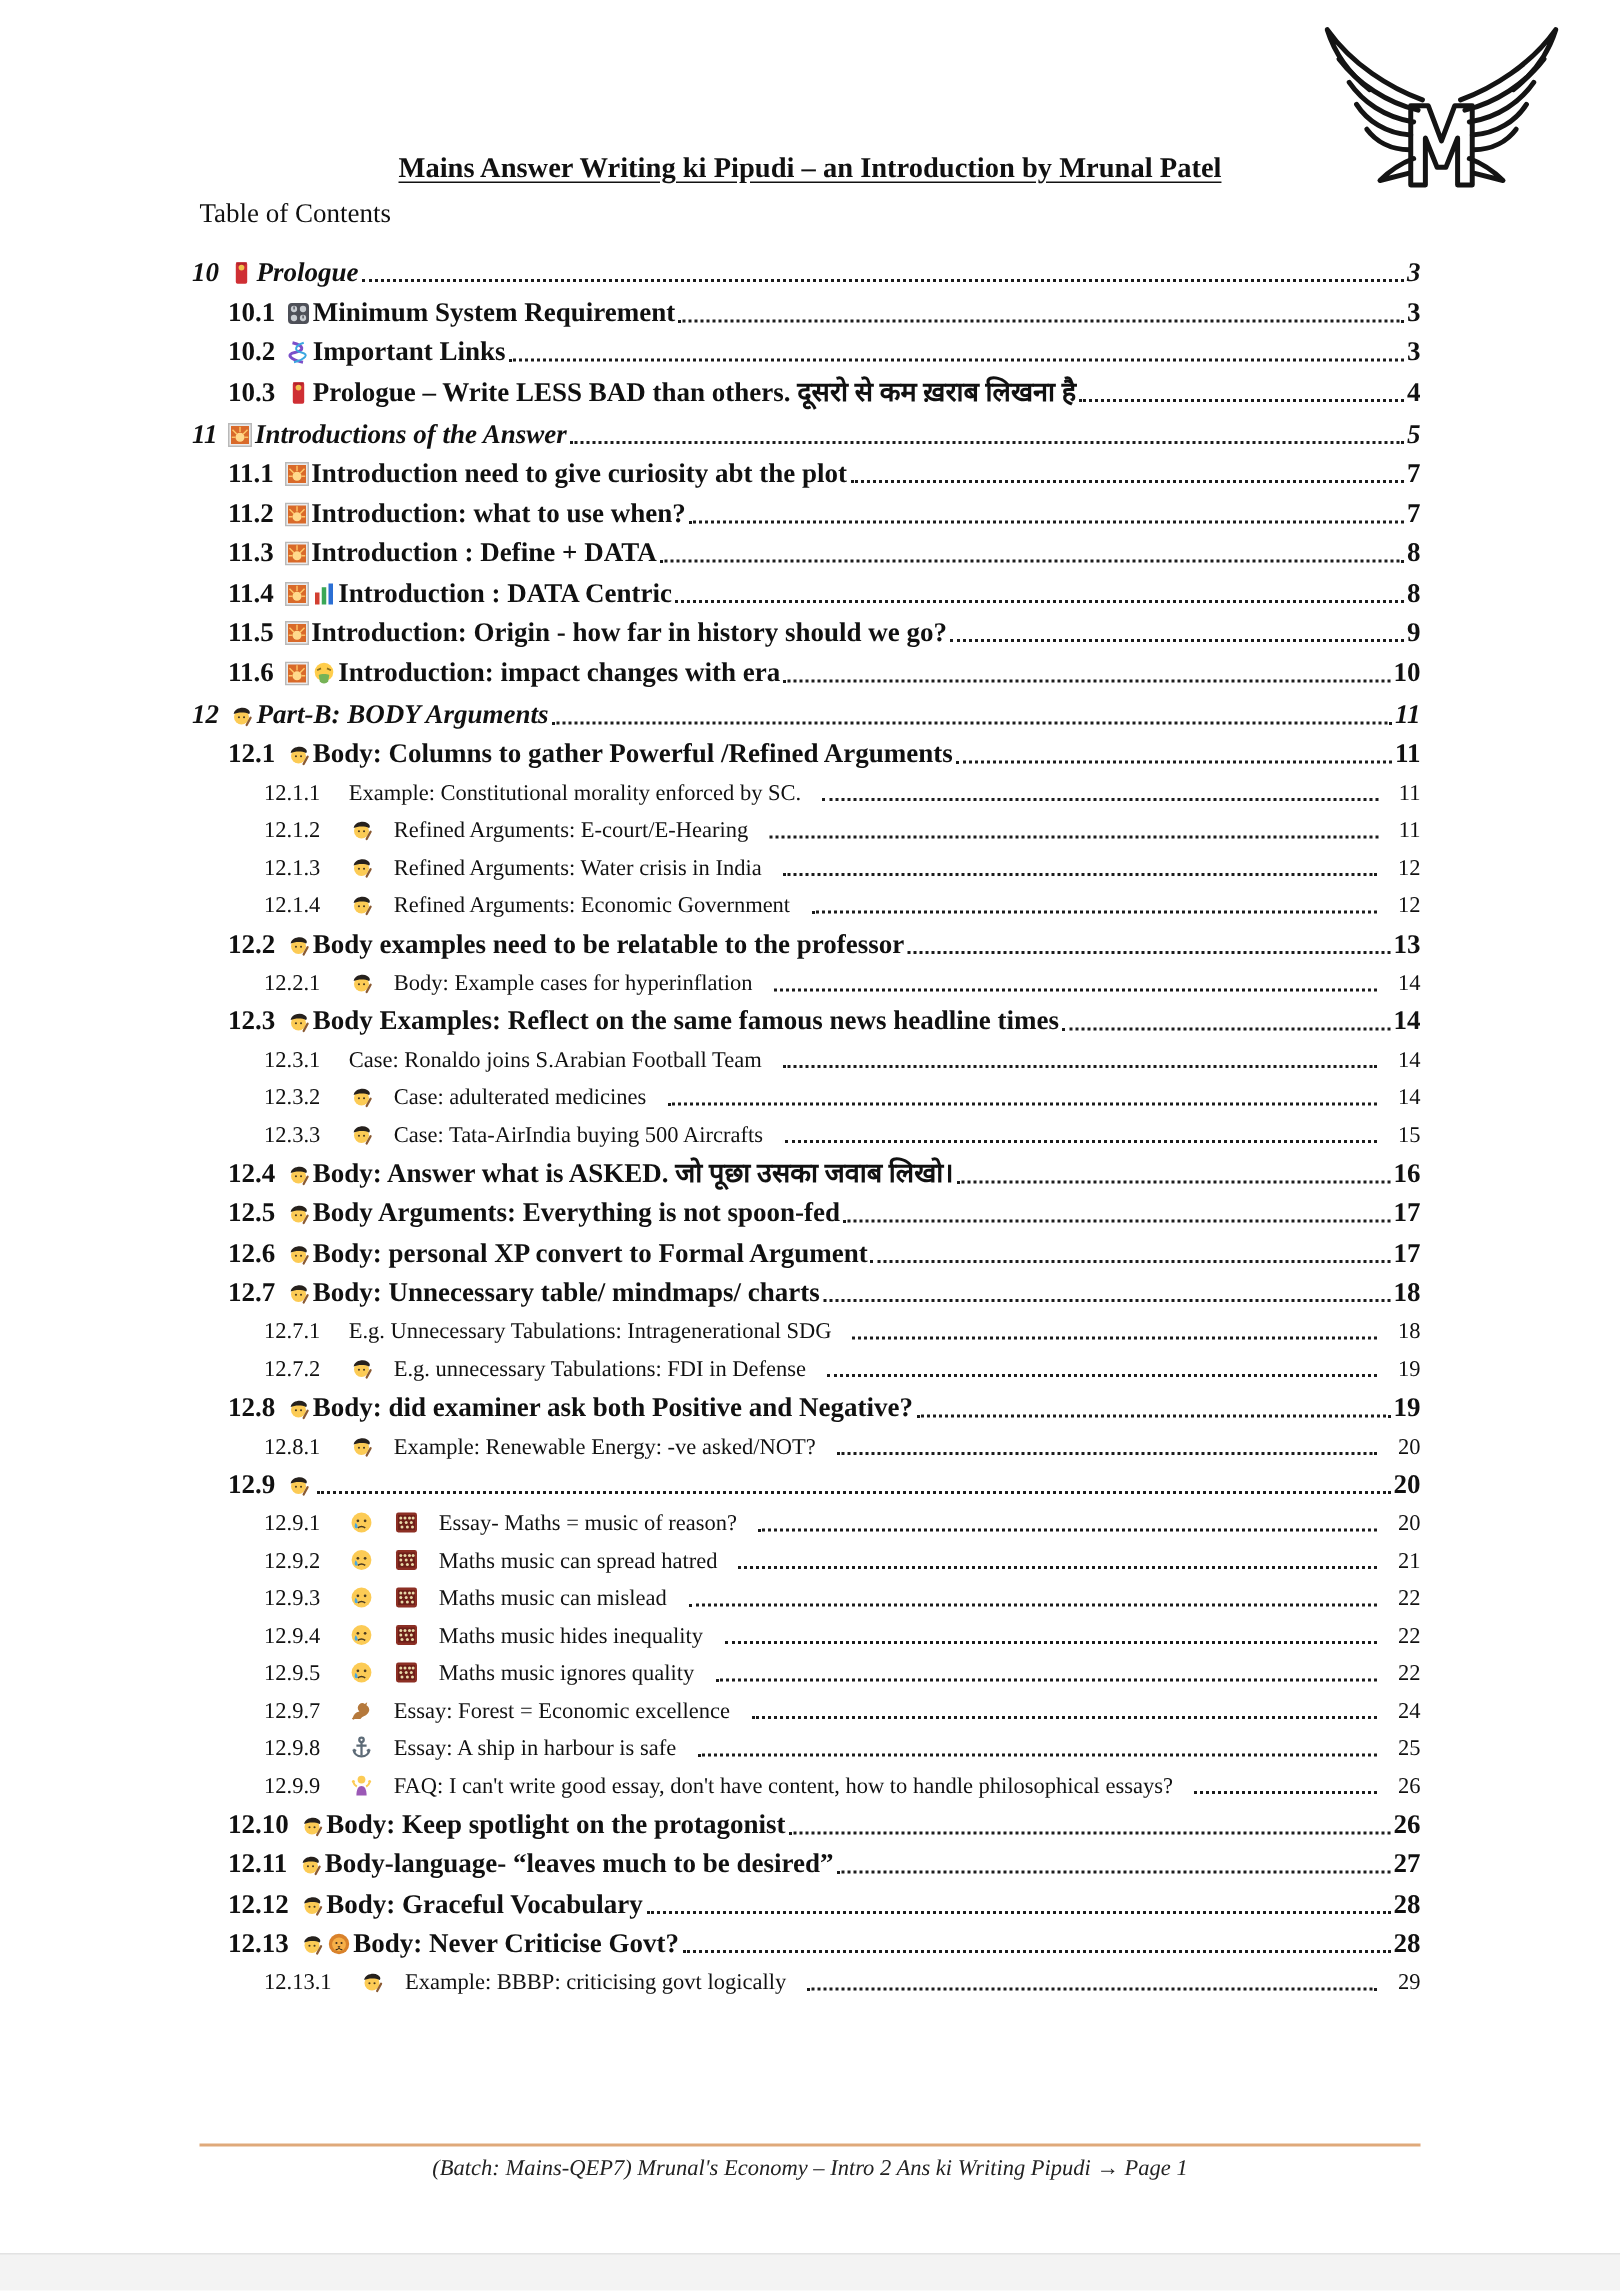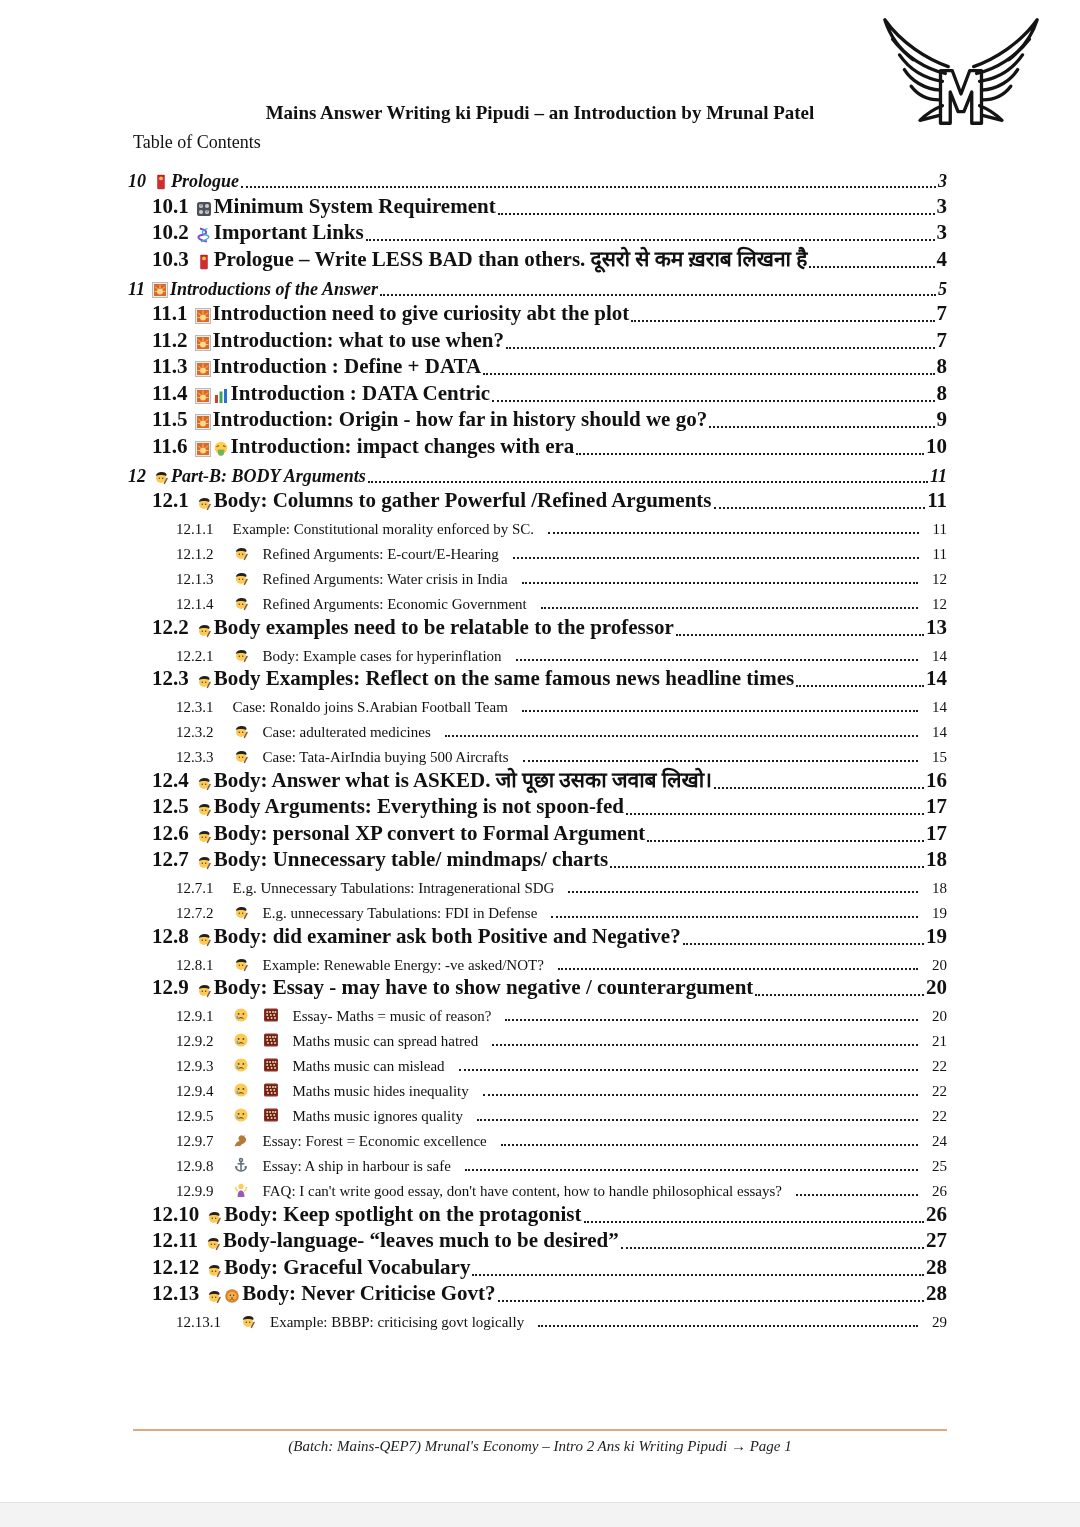--- a/index.html
+++ b/index.html
@@ -10,35 +10,35 @@
     color:#111;
   }
   .page{position:absolute;inset:0;background:#fff;}
   .bottom-strip{position:absolute;left:0;top:1502px;width:1080px;height:25px;
     background:#f3f3f3;border-top:1px solid #e2e2e2;}
 
   .logo{position:absolute;top:10px;right:36px;width:166px;height:112px;}
 
   .doc-title{position:absolute;top:102px;left:0;width:1080px;text-align:center;
     font-size:19px;font-weight:bold;}
-  .doc-title span{text-underline-offset:3px;text-align:center;}
+  .doc-title span{text-decoration:underline;text-underline-offset:3px;text-align:center;}
 
   .toc-heading{position:absolute;top:132px;left:133px;font-size:18px;}
 
   .toc{position:absolute;top:164px;left:128px;width:819px;}
 
   .row{display:flex;align-items:flex-end;justify-content:center;}
   .row .num{white-space:nowrap;margin-right:7px;}
   .row .ttl{white-space:nowrap;}
   .row .leader{flex:1 1 auto;min-width:10px;border-bottom:2px dotted #1c1c1c;
     margin:0 2px 4px 2px;}
   .row .page-num{white-space:nowrap;text-align:right;}
 
   .lv1{height:28px;font-size:18px;font-weight:bold;font-style:italic;}
-  .lv2{height:26.5px;font-size:21px;font-weight:bold;padding-left:24px;}
+  .lv2{height:26.5px;font-size:18px;font-weight:bold;padding-left:24px;}
   .lv3{height:25px;font-size:15px;padding-left:48px;gap:12px;}
 
   .ic{display:inline-block;width:16px;height:16px;margin:0 2px 2px 0;flex:0 0 auto;}
   .ic svg{width:16px;height:16px;display:block;}
 
   .footer-rule{position:absolute;left:133px;top:1429px;width:814px;height:0;
     border-top:2px solid #dfa97a;}
   .footer-text{position:absolute;top:1438px;left:0;width:1080px;text-align:center;
     font-size:15px;font-style:italic;color:#222;}
 </style>
@@ -567,21 +567,20 @@
         <span class="num">12.9</span>
         <span class="ic">
           <svg viewBox="0 0 16 16">
             <circle cx="8" cy="9" r="5" fill="#fccb55"></circle>
             <path d="M2.8 7 C3.2 3.2 9 2 11.8 3.6 C14 4.8 13.8 6.4 13 7 C10 5.4 5 6 2.8 7 Z" fill="#26211d"></path>
             <circle cx="6.3" cy="9.2" r="0.7" fill="#4a3a20"></circle>
             <circle cx="9.7" cy="9.2" r="0.7" fill="#4a3a20"></circle>
             <rect x="12" y="8.4" width="1.5" height="7" rx="0.7" transform="rotate(28 12.7 11.9)" fill="#8a5a33"></rect>
           </svg>
         </span>
-        <span class="ttl">Body: Essay - may have to show negative / counterargument</span>
         <span class="leader"></span>
         <span class="page-num">20</span>
       </div>
       <div class="row lv3">
         <span class="num">12.9.1</span>
         <span class="ic">
           <svg viewBox="0 0 16 16">
             <circle cx="8" cy="8" r="6.6" fill="#fccb55"></circle>
             <circle cx="5.6" cy="6.9" r="0.9" fill="#4a3a20"></circle>
             <circle cx="10.4" cy="6.9" r="0.9" fill="#4a3a20"></circle>

